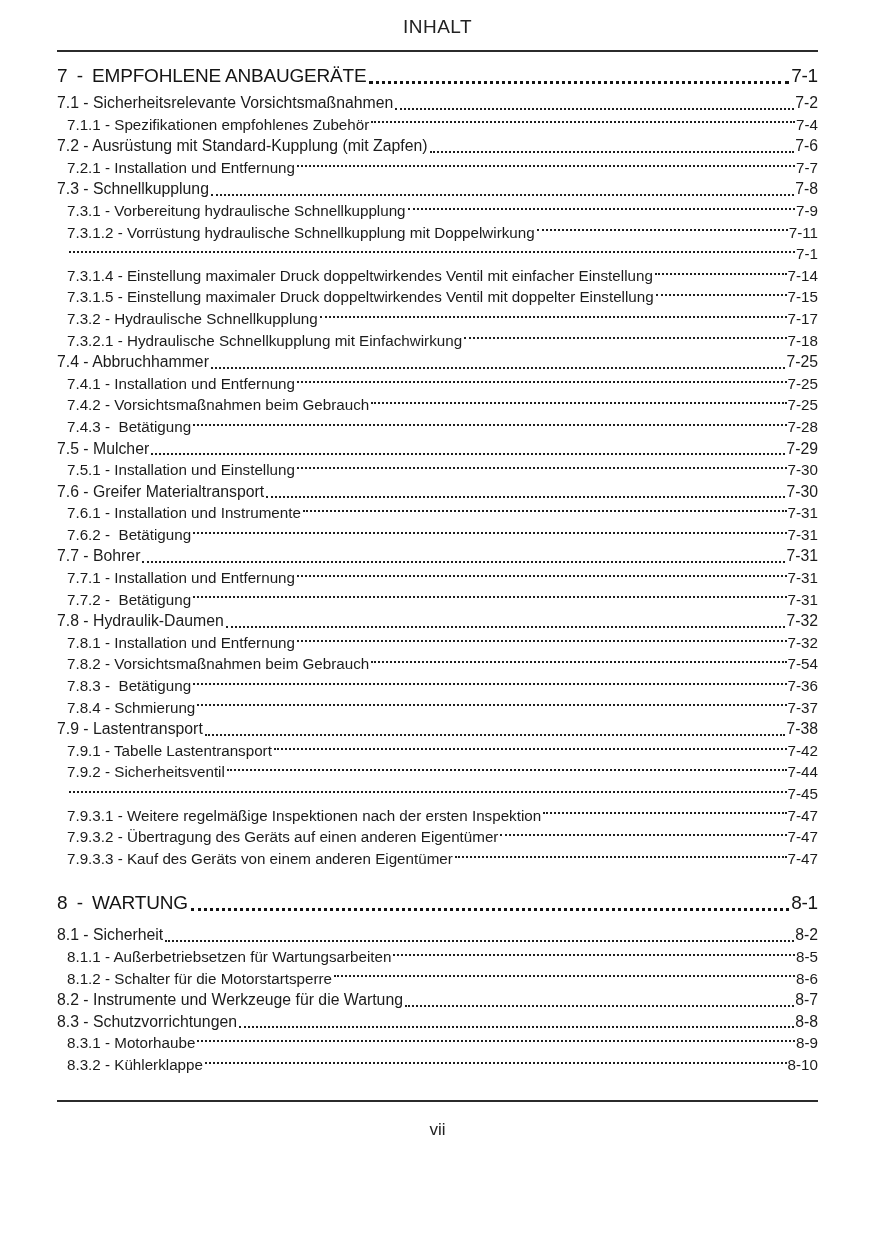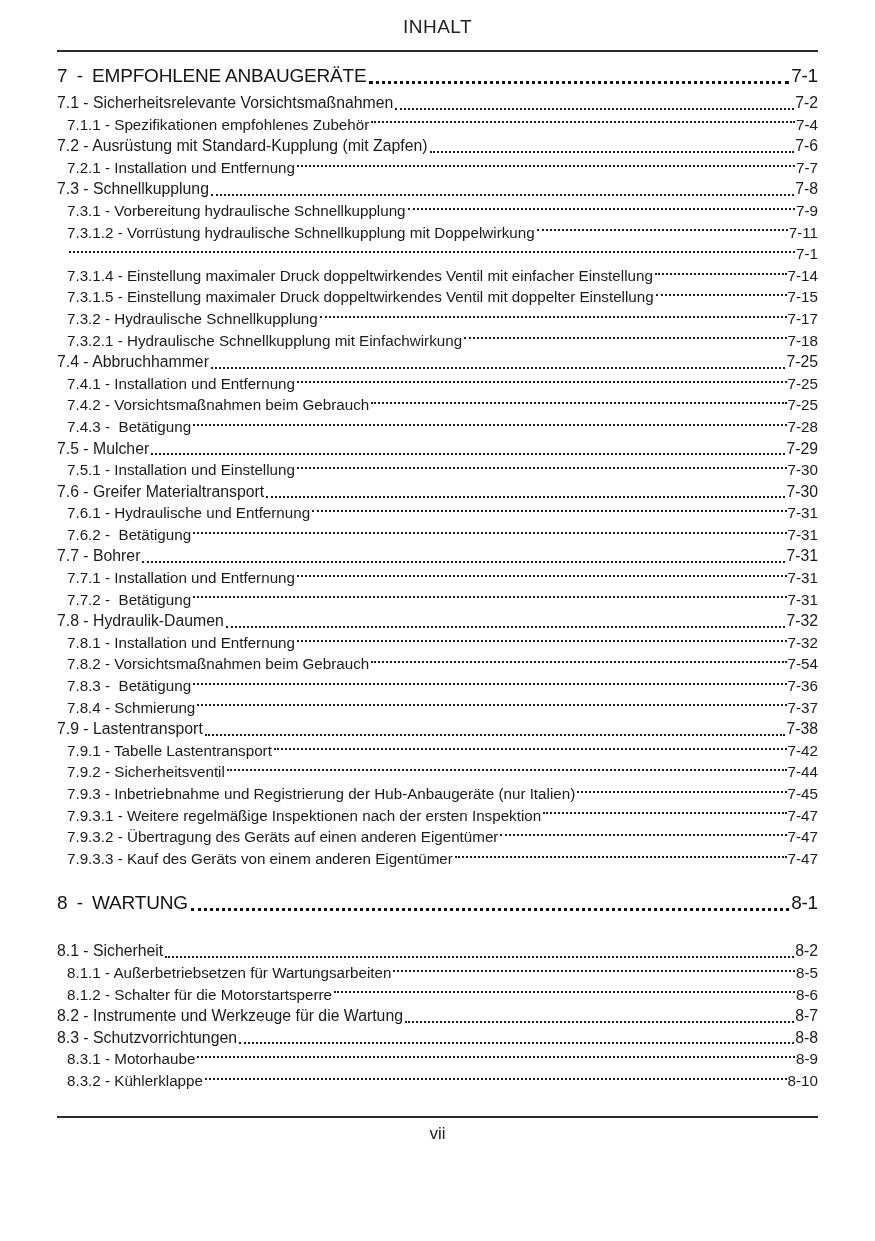--- a/index.html
+++ b/index.html
@@ -41,32 +41,32 @@
   }
   .toc-row .pagenum { white-space: nowrap; }
   .toc-row.chapter {
     font-weight: normal;
     font-size: 19px;
     line-height: 26px;
     letter-spacing: -0.2px;
     margin: 11px 0 3px 0;
     color: #141414;
   }
-  .toc-row.chapter:not(:first-child) { margin-top: 21px; margin-bottom: 24px; }
+  .toc-row.chapter:not(:first-child) { margin-top: 21px; margin-bottom: 8px; }
   .toc-row.chapter .dots {
     border-bottom: 3px dotted #141414;
     margin: 0 2px 5px 3px;
   }
   .toc-row.l2 { font-size: 15.8px; }
   .toc-row.l3 { font-size: 15.2px; padding-left: 10px; align-items: center; }
   .folio {
     text-align: center;
     font-size: 17px;
     line-height: 20px;
-    margin-top: 6px;
+    margin-top: 18px;
     color: #222222;
   }
 </style>
 </head>
 <body>
 
 <div class="page">
   <div class="doc-title">INHALT</div>
   <div class="rule top"></div>
 
@@ -164,21 +164,21 @@
     <span class="label">7.5.1 - Installation und Einstellung</span>
     <span class="dots"></span>
     <span class="pagenum">7-30</span>
   </div>
       <div class="toc-row l2">
     <span class="label">7.6 - Greifer Materialtransport</span>
     <span class="dots"></span>
     <span class="pagenum">7-30</span>
   </div>
       <div class="toc-row l3">
-    <span class="label">7.6.1 - Hydraulische und Entfernung</span>
+    <span class="label">7.6.1 - Installation und Instrumente</span>
     <span class="dots"></span>
     <span class="pagenum">7-31</span>
   </div>
       <div class="toc-row l3">
     <span class="label">7.6.2 - &nbsp;Betätigung</span>
     <span class="dots"></span>
     <span class="pagenum">7-31</span>
   </div>
       <div class="toc-row l2">
     <span class="label">7.7 - Bohrer</span>
@@ -229,21 +229,20 @@
     <span class="label">7.9.1 - Tabelle Lastentransport</span>
     <span class="dots"></span>
     <span class="pagenum">7-42</span>
   </div>
       <div class="toc-row l3">
     <span class="label">7.9.2 - Sicherheitsventil</span>
     <span class="dots"></span>
     <span class="pagenum">7-44</span>
   </div>
       <div class="toc-row l3">
-    <span class="label">7.9.3 - Inbetriebnahme und Registrierung der Hub-Anbaugeräte (nur Italien)</span>
     <span class="dots"></span>
     <span class="pagenum">7-45</span>
   </div>
       <div class="toc-row l3">
     <span class="label">7.9.3.1 - Weitere regelmäßige Inspektionen nach der ersten Inspektion</span>
     <span class="dots"></span>
     <span class="pagenum">7-47</span>
   </div>
       <div class="toc-row l3">
     <span class="label">7.9.3.2 - Übertragung des Geräts auf einen anderen Eigentümer</span>

